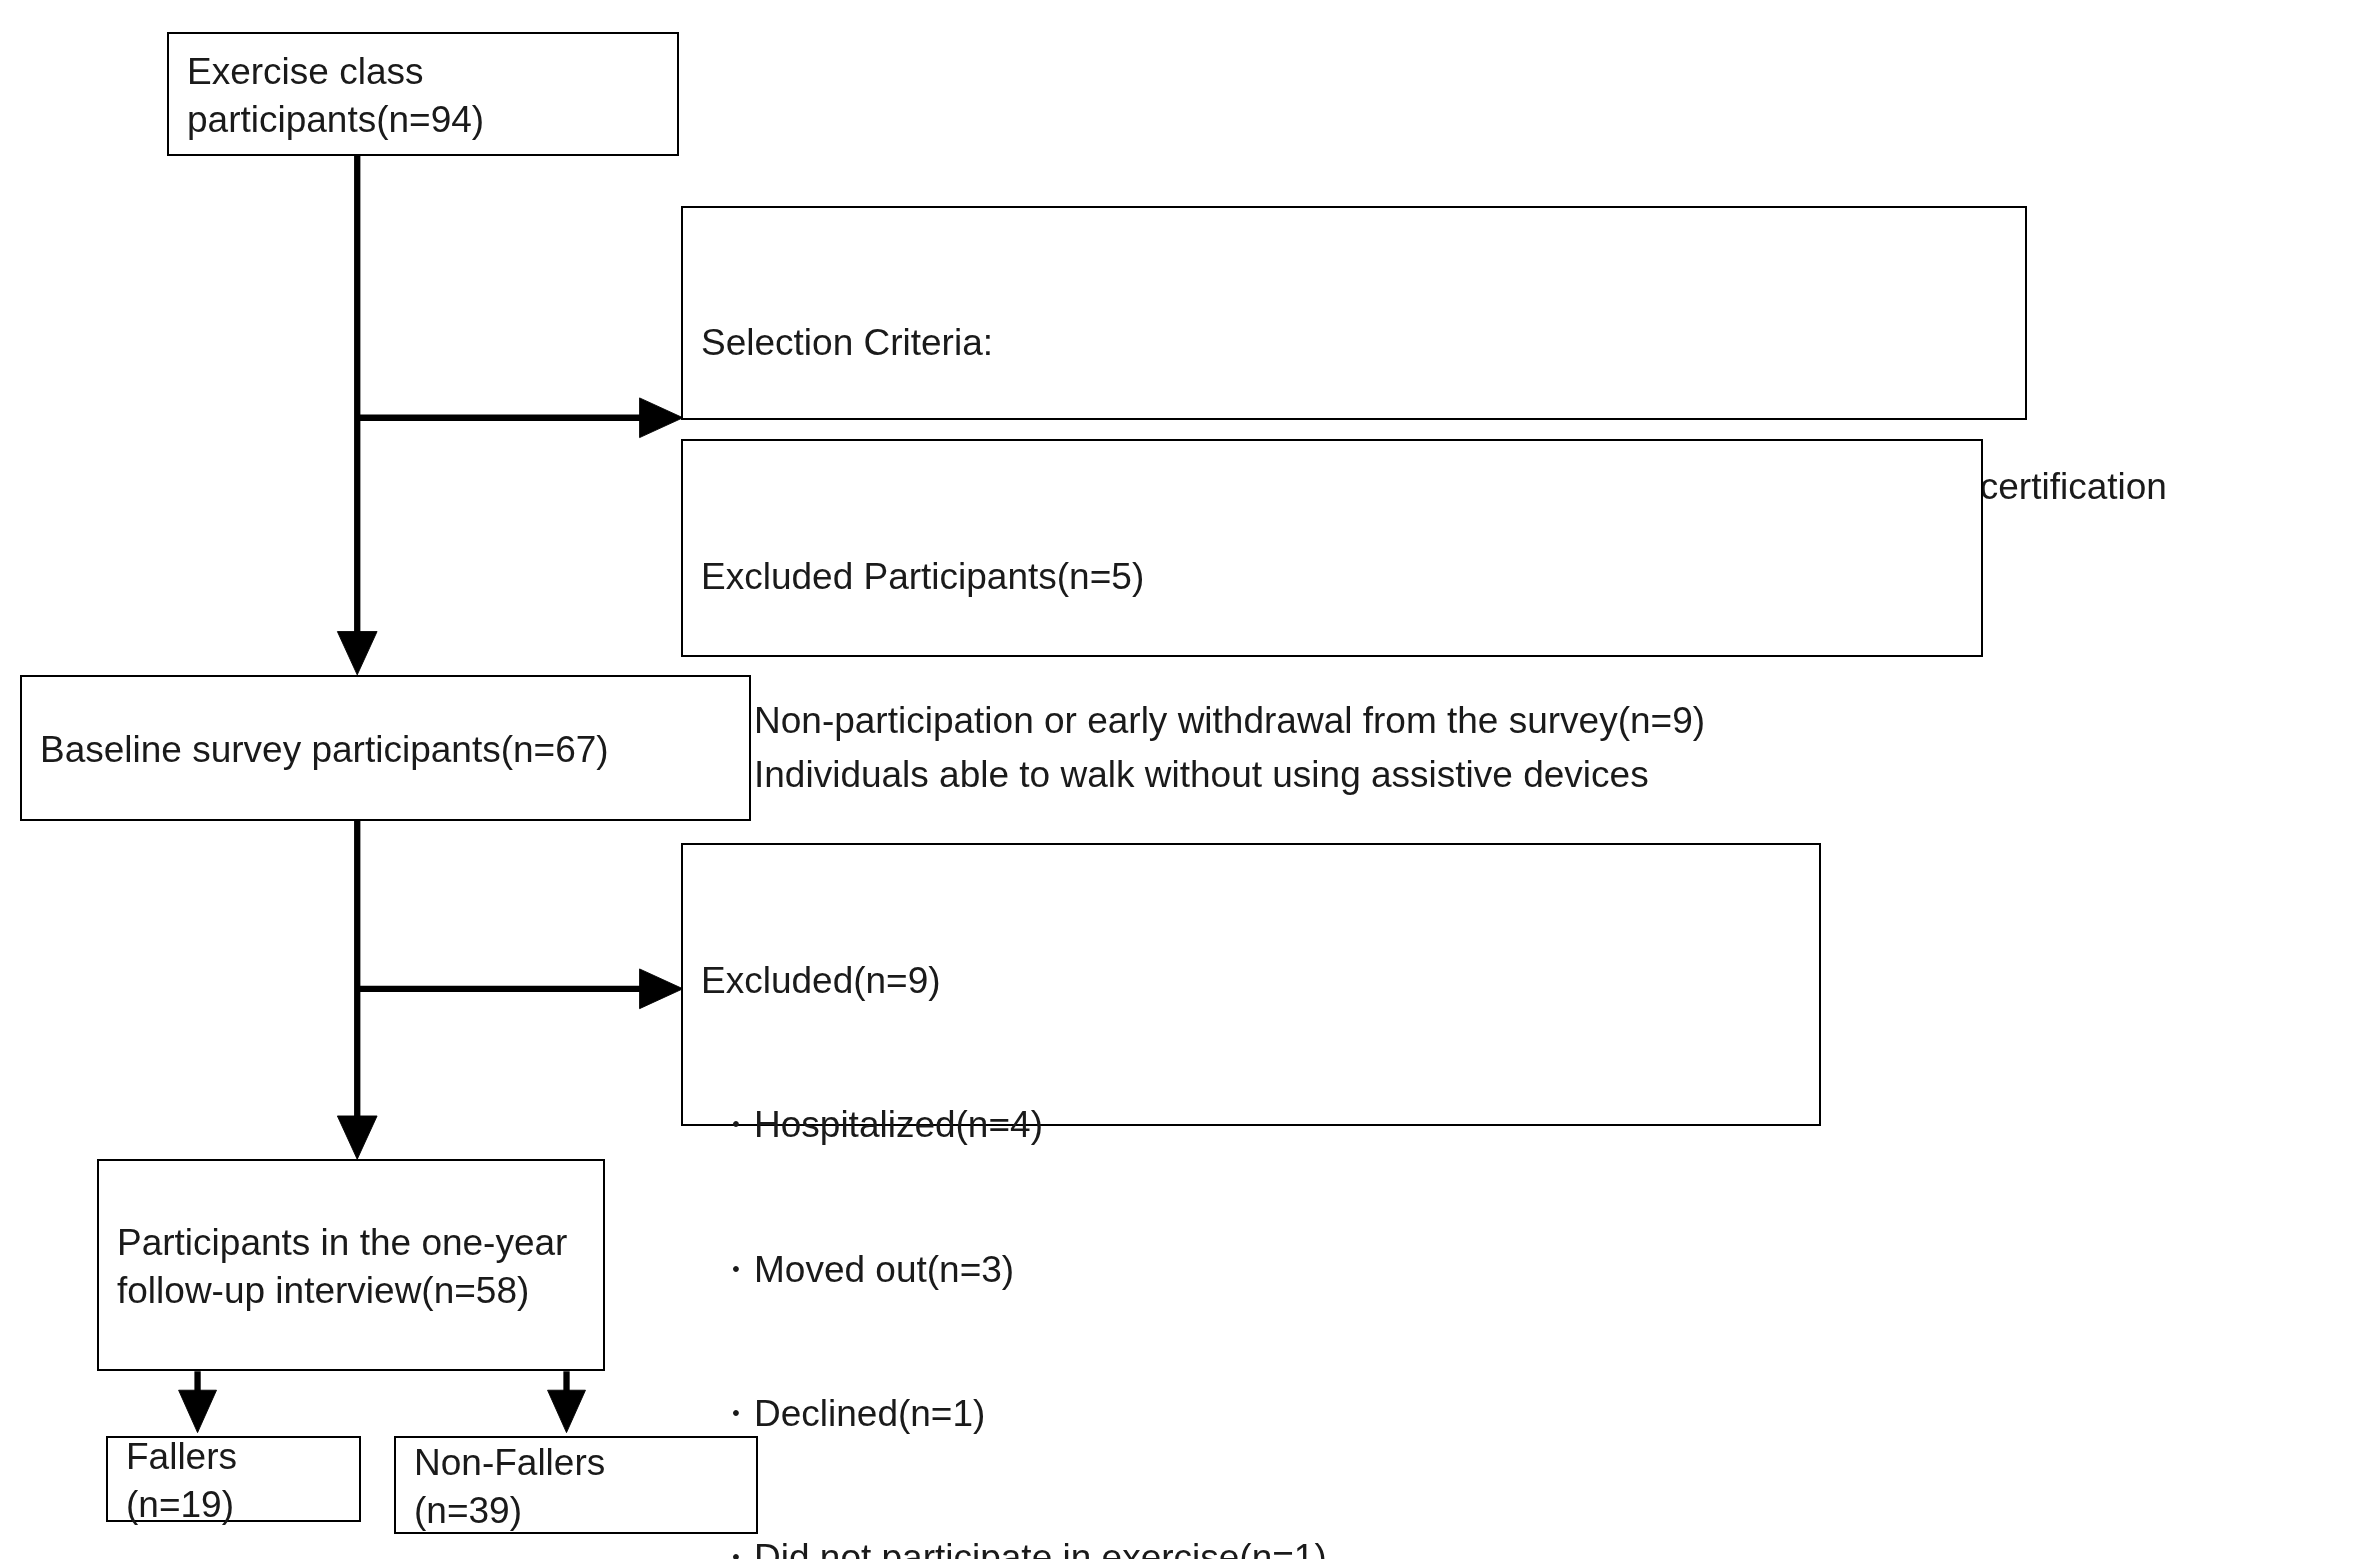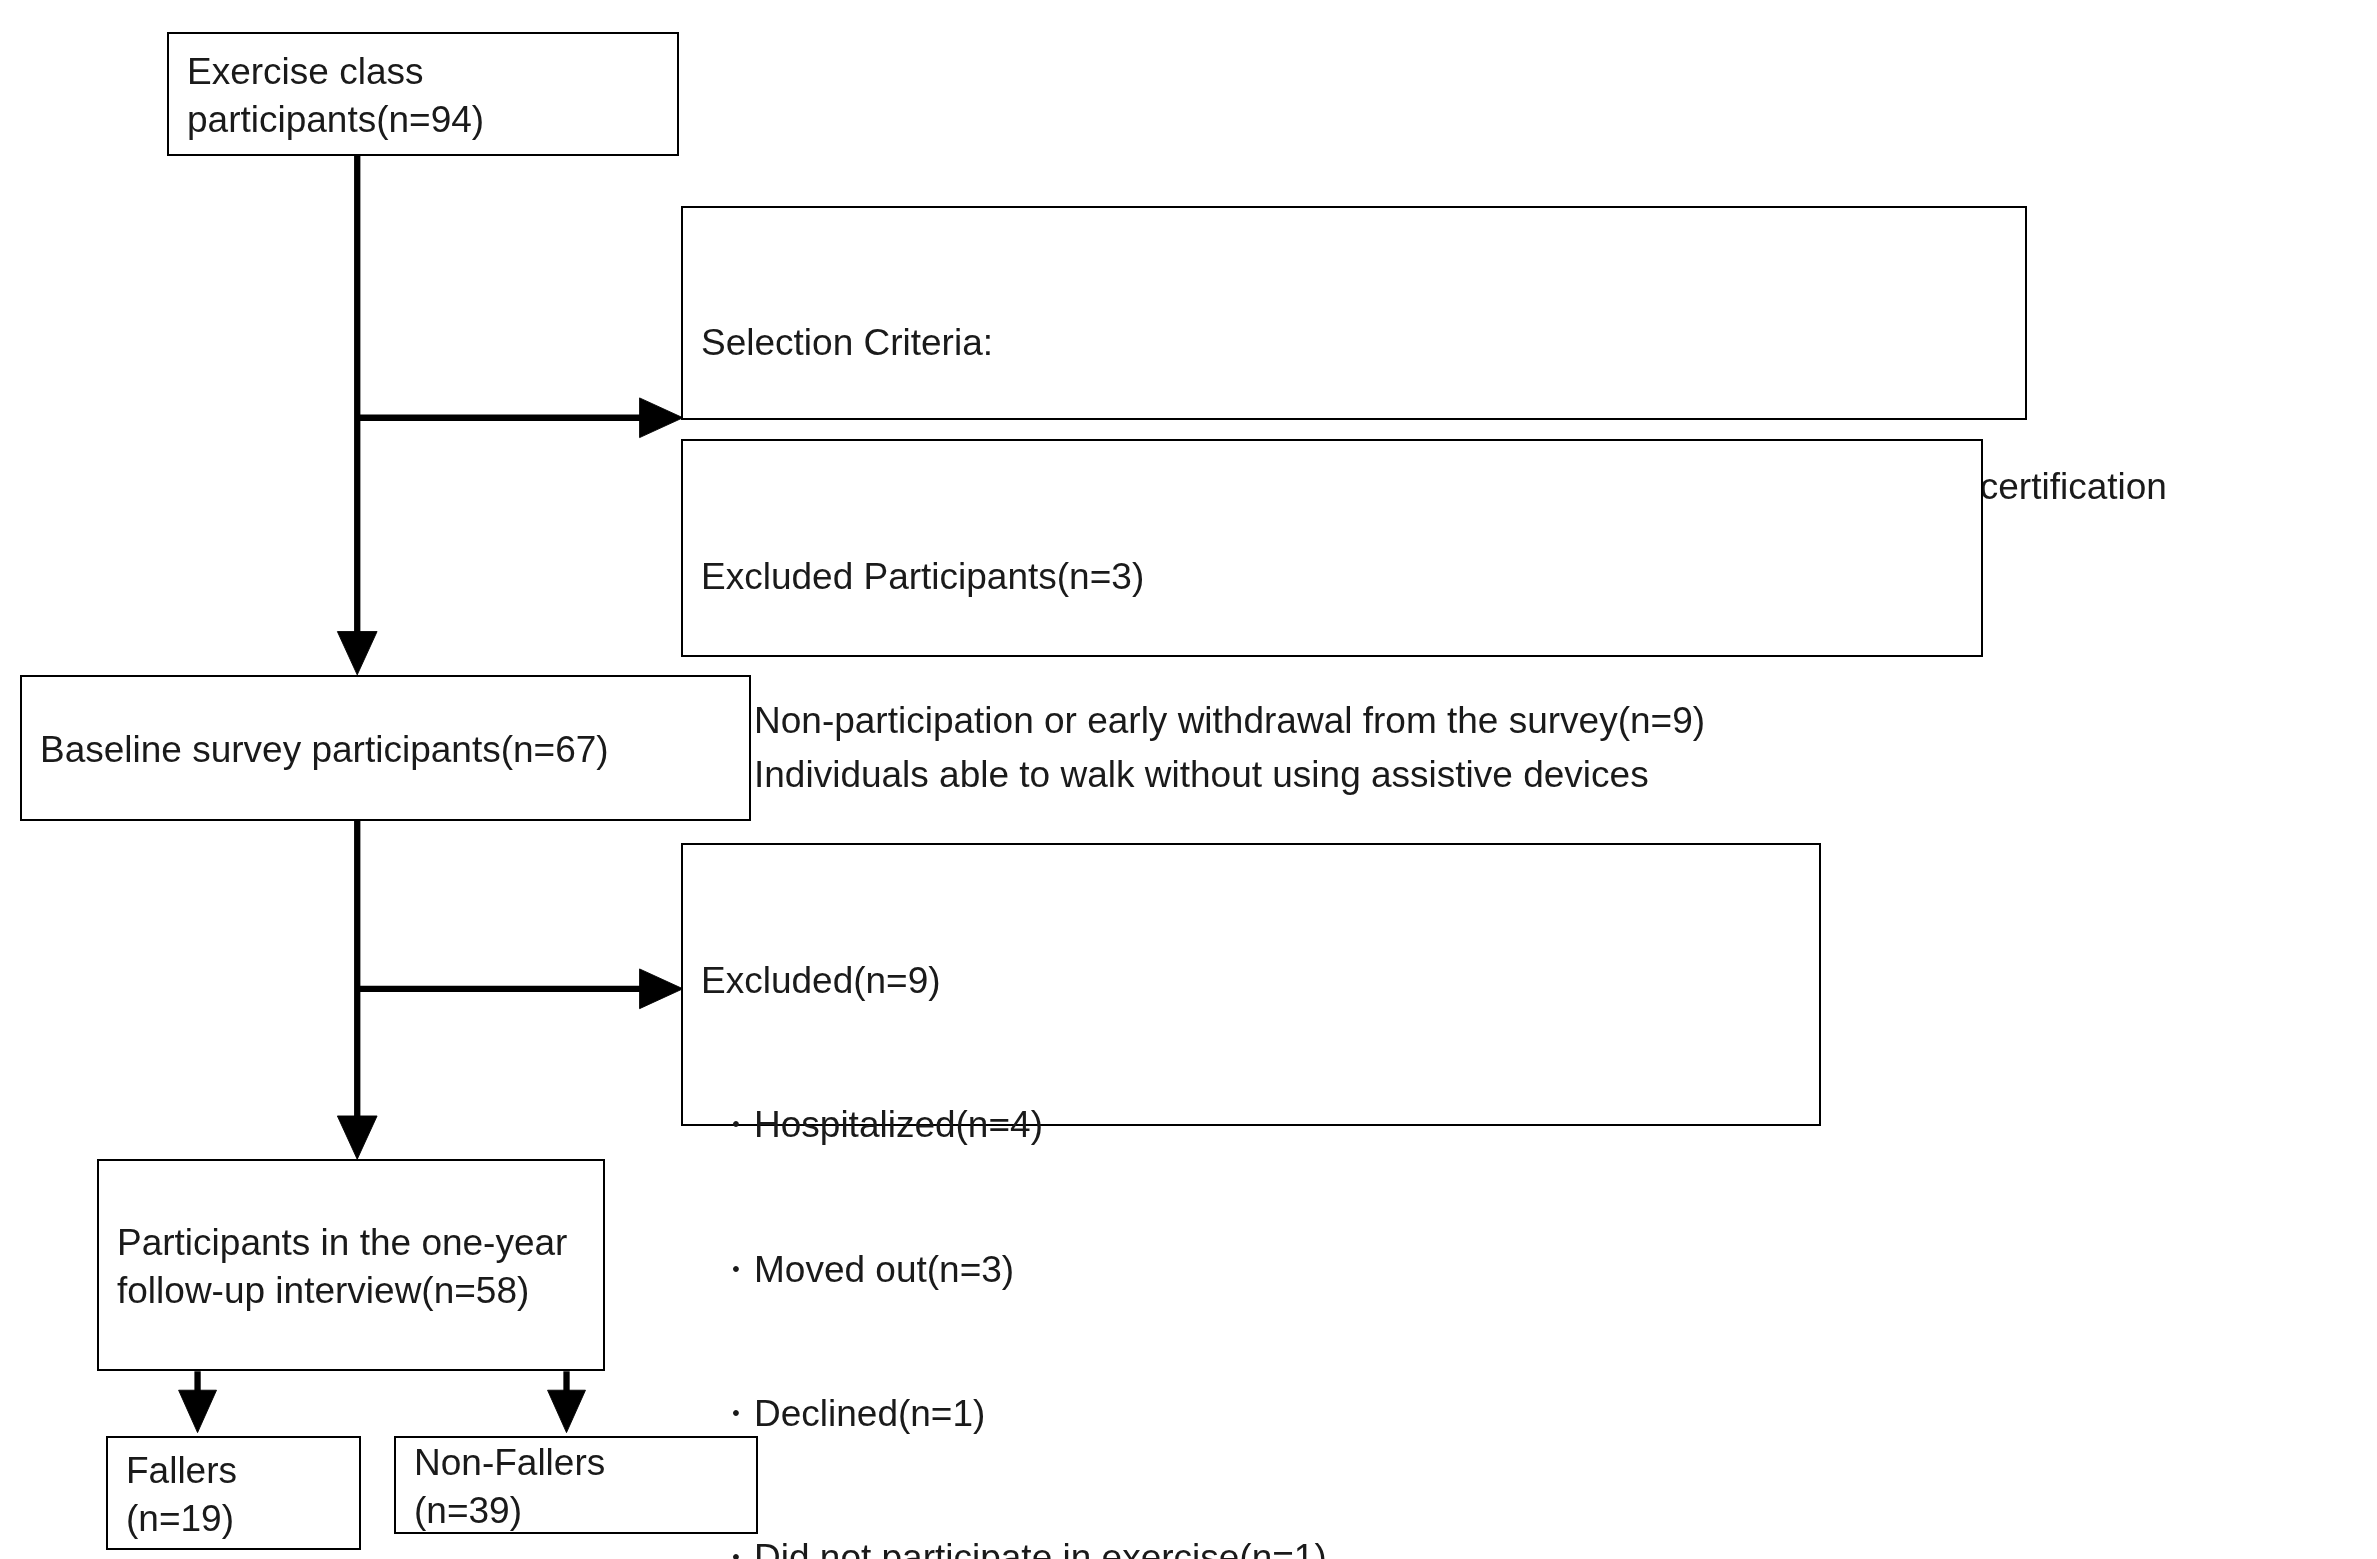--- a/index.html
+++ b/index.html
@@ -98,21 +98,21 @@
   </div>
 
   <div class="box" style="left:681px; top:206px; width:1346px; height:214px; padding-top:14.4px;">
     <span class="ln">Selection Criteria:</span>
     <span class="bullet">・Individuals classified as Care Level 1 or 2, Support Level 1 or 2, or without certification</span>
     <span class="bullet">・Residents participating in the facility's exercise program</span>
     <span class="bullet">・Individuals able to walk without using assistive devices</span>
   </div>
 
   <div class="box" style="left:681px; top:439px; width:1302px; height:218px; padding-top:16px;">
-    <span class="ln">Excluded Participants(n=3)</span>
+    <span class="ln">Excluded Participants(n=5)</span>
     <span class="bullet">・Non-participation or early withdrawal from the survey(n=9)</span>
     <span class="bullet">・Performed movements other than stepping (n=10)</span>
     <span class="bullet">・Performed adjustment movements (n=8)</span>
   </div>
 
   <div class="box center-v" style="left:20px; top:675px; width:731px; height:146px;">
     <span class="ln">Baseline survey participants(n=67)</span>
   </div>
 
   <div class="box" style="left:681px; top:843px; width:1140px; height:283px; padding-top:16px;">
@@ -121,21 +121,21 @@
     <span class="bullet">・Moved out(n=3)</span>
     <span class="bullet">・Declined(n=1)</span>
     <span class="bullet">・Did not participate in exercise(n=1)</span>
   </div>
 
   <div class="box center-v" style="left:97px; top:1159px; width:508px; height:212px;">
     <span class="ln">Participants in the one-year</span>
     <span class="ln">follow-up interview(n=58)</span>
   </div>
 
-  <div class="box center-v" style="left:106px; top:1436px; width:255px; height:114px;">
+  <div class="box center-v" style="left:106px; top:1436px; width:255px; height:86px;">
     <span class="ln">Fallers</span>
     <span class="ln">(n=19)</span>
   </div>
 
   <div class="box center-v" style="left:394px; top:1436px; width:364px; height:98px;">
     <span class="ln">Non-Fallers</span>
     <span class="ln">(n=39)</span>
   </div>
 
 </div>

